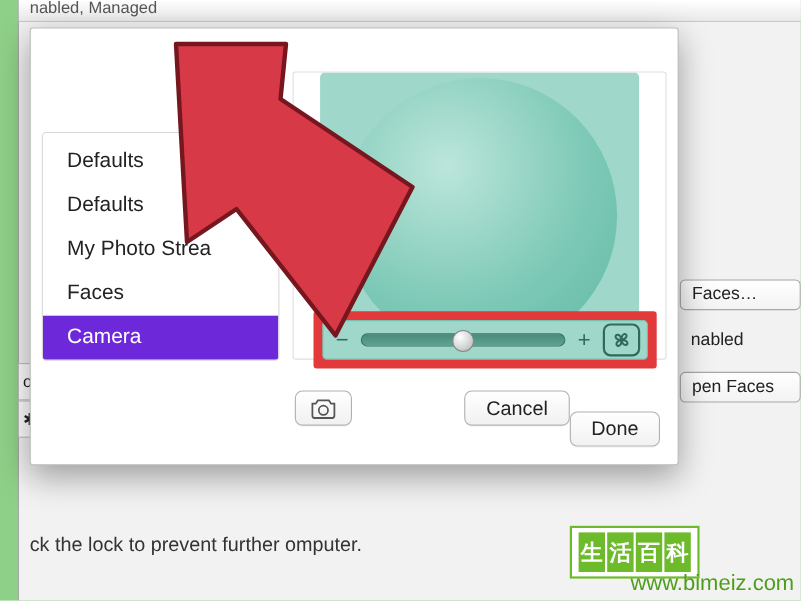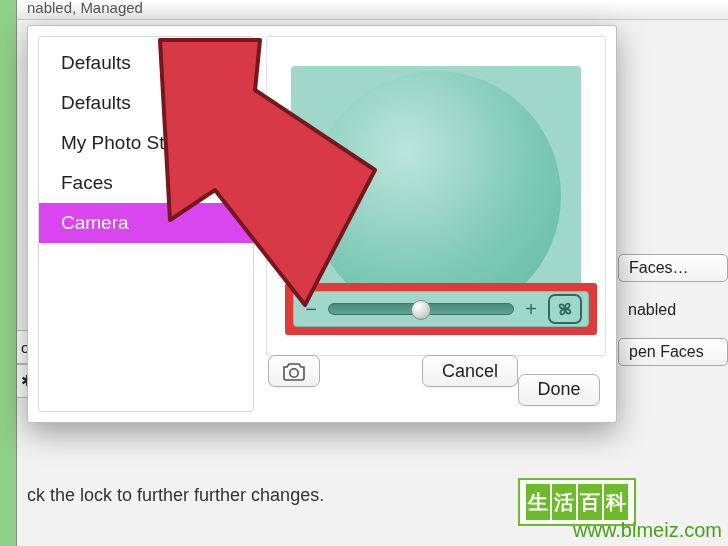--- a/index.html
+++ b/index.html
@@ -87,41 +87,42 @@
     display: flex;
     padding: 10px;
     gap: 12px;
     flex-direction: column;
   }
   .dialog-body {
     display: flex;
     gap: 12px;
     flex: 1;
     min-height: 0;
+    align-items: center;
   }
   .sidebar {
     width: 216px;
     border: 1px solid #d8d8d8;
     border-radius: 4px;
     background: #fff;
     overflow: hidden;
     padding-top: 6px;
   }
   .sidebar-item {
     height: 40px;
     display: flex;
     align-items: center;
     padding-left: 22px;
     font-size: 19px;
     color: #222;
     white-space: nowrap;
     cursor: default;
   }
   .sidebar-item.selected {
-    background: #d946ef;
+    background: #6d28d9;
     color: #fff;
   }
   .preview-wrap {
     flex:1;
     display:flex;
     flex-direction: column;
     gap: 10px;
   }
   .preview-top {
     flex:1;
@@ -273,21 +274,21 @@
     <div class="bg-left-cell">og</div>
     <div class="bg-left-cell">✱</div>
   </div>
 
   <div class="bg-right-col">
     <div class="bg-btn">Faces…</div>
     <div class="bg-btn" style="border:none;background:none;">nabled</div>
     <div class="bg-btn">pen Faces</div>
   </div>
 
-  <div class="lock-msg">ck the lock to further further changes.</div>
+  <div class="lock-msg">ck the lock to prevent further omputer.</div>
 </div>
 
 <div class="dialog">
   <div class="dialog-body">
     <div class="sidebar">
       <div class="sidebar-item">Defaults</div>
       <div class="sidebar-item">Defaults</div>
       <div class="sidebar-item">My Photo Strea</div>
       <div class="sidebar-item">Faces</div>
       <div class="sidebar-item selected">Camera</div>

